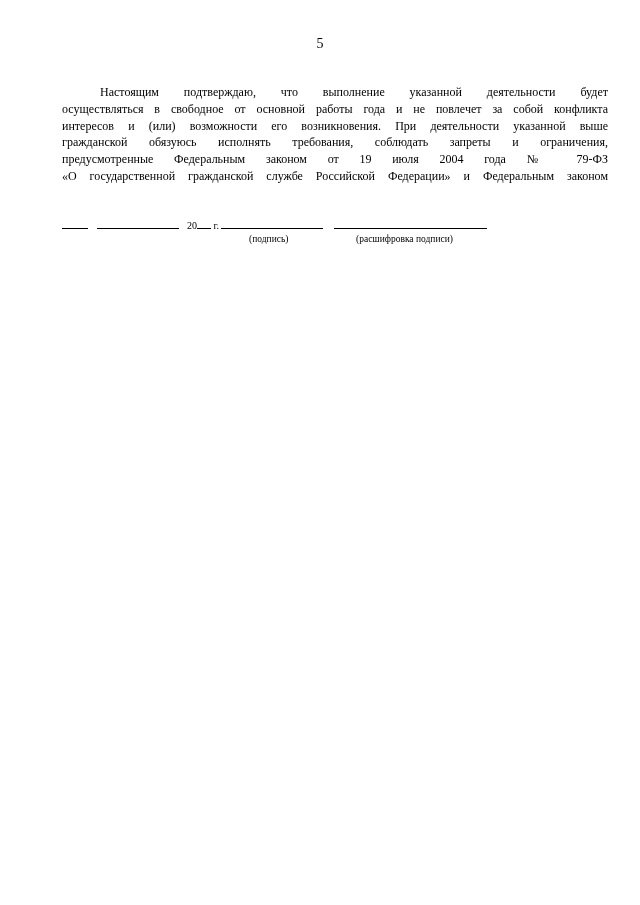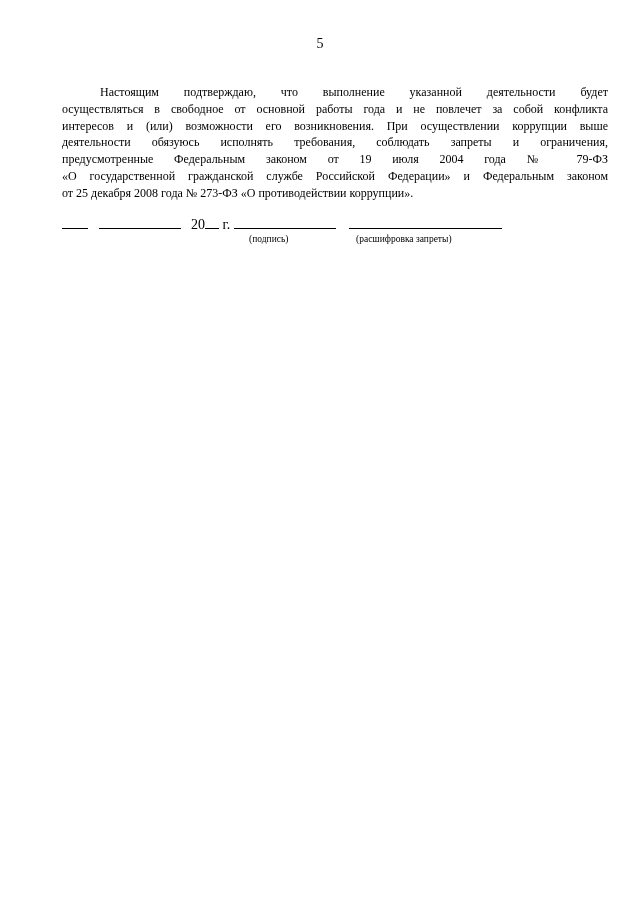--- a/index.html
+++ b/index.html
@@ -16,51 +16,50 @@
   .body-text {
     position: absolute; top: 84px; left: 62px; width: 546px;
     font-size: 12px; line-height: 16.8px;
     text-align: justify;
   }
   .body-text .line { display: block; text-align: justify; text-align-last: justify; height: 16.8px; white-space: nowrap; }
   .body-text .line.last { text-align-last: left; }
   .body-text .line.indent { padding-left: 38px; }
   .sig-row {
     position: absolute; top: 214px; left: 62px; height: 20px;
-    font-size: 14px; white-space: nowrap;
+    font-size: 10px; white-space: nowrap;
   }
   .blank { display: inline-block; border-bottom: 1px solid #000; height: 14px; vertical-align: baseline; }
   .sig-captions {
     position: absolute; top: 234px; left: 0; font-size: 9.5px;
   }
   .cap { position: absolute; white-space: nowrap; text-align: center; }
 </style>
 </head>
 <body>
 
 <div class="page-number">5</div>
 
 <div class="body-text">
   <span class="line indent">Настоящим подтверждаю, что выполнение указанной деятельности будет</span>
   <span class="line">осуществляться в свободное от основной работы года и не повлечет за собой конфликта</span>
-  <span class="line">интересов и (или) возможности его возникновения. При осуществлении коррупции выше</span>
-  <span class="line">деятельности обязуюсь исполнять требования, соблюдать запреты и ограничения,</span>
+  <span class="line">интересов и (или) возможности его возникновения. При деятельности указанной выше</span>
+  <span class="line">гражданской обязуюсь исполнять требования, соблюдать запреты и ограничения,</span>
   <span class="line">предусмотренные Федеральным законом от 19 июля 2004 года № 79-ФЗ</span>
   <span class="line">«О государственной гражданской службе Российской Федерации» и Федеральным законом</span>
-  <span class="line last">от 25 декабря 2008 года № 273-ФЗ «О противодействии коррупции».</span>
 </div>
 
 <div class="sig-row">
   <span class="blank" style="width:26px;"></span>
   <span style="display:inline-block;width:4px;"></span>
   <span class="blank" style="width:82px;"></span>
   <span style="display:inline-block;width:3px;"></span>
   <span>20</span><span class="blank" style="width:14px;"></span>
   <span>г.</span>
   <span class="blank" style="width:102px;"></span>
   <span style="display:inline-block;width:6px;"></span>
   <span class="blank" style="width:153px;"></span>
 </div>
 
 <div class="sig-captions">
   <span class="cap" style="left:249px;">(подпись)</span>
-  <span class="cap" style="left:356px;">(расшифровка запреты)</span>
+  <span class="cap" style="left:356px;">(расшифровка подписи)</span>
 </div>
 
 </body></html>

